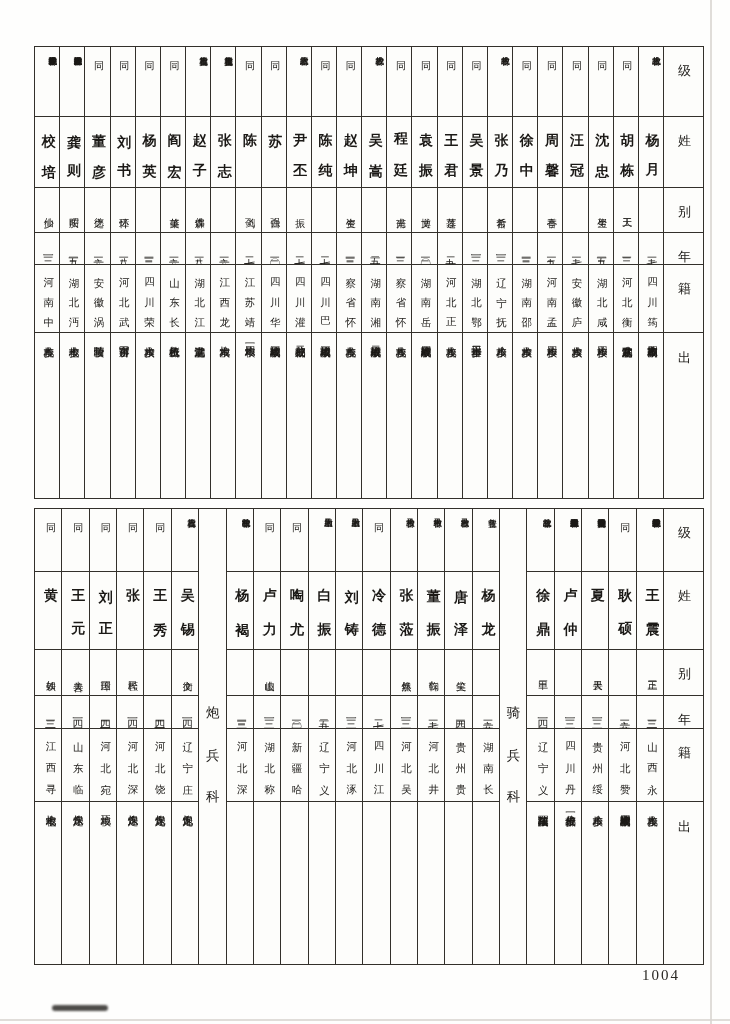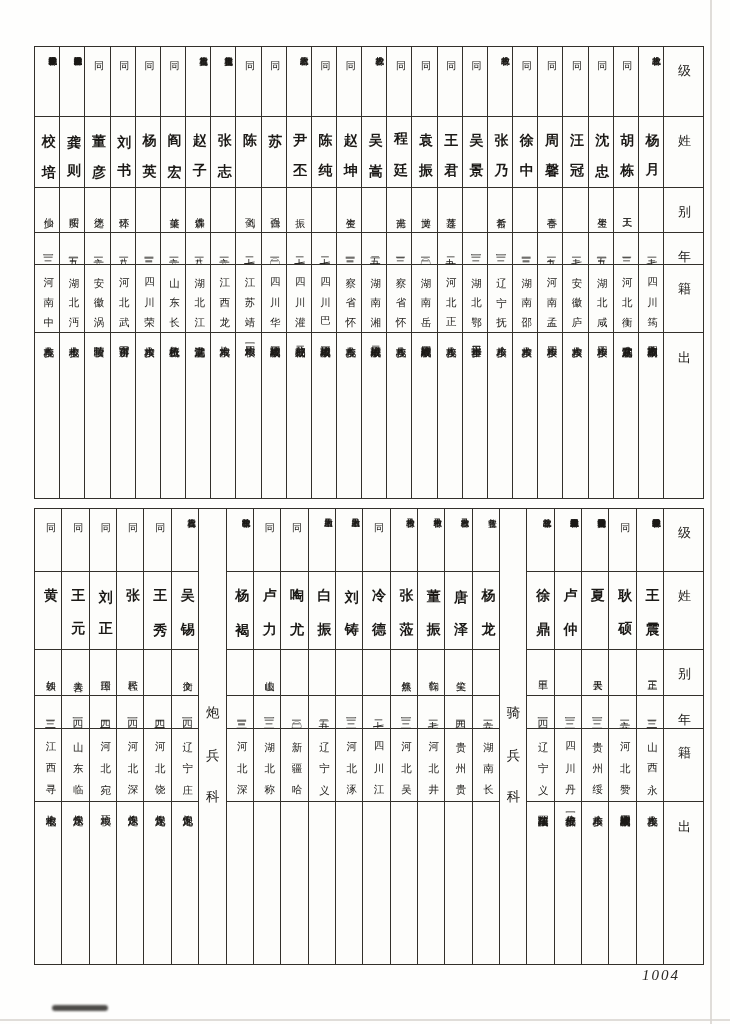--- a/index.html
+++ b/index.html
@@ -23,21 +23,21 @@
   .c-rank.spread{font-size:10px;line-height:22px;text-align:justify;text-align-last:justify;padding:6px 0;}
   .c-name{font-weight:bold;font-size:14px;line-height:22px;text-align:justify;
           text-align-last:justify;padding:5px 0;}
   .c-alias{font-size:10px;line-height:22px;text-align:center;padding:3px 0;}
   .c-age{font-size:11px;line-height:22px;text-align:center;letter-spacing:1px;}
   .c-origin{font-size:10.5px;line-height:22px;text-align:justify;text-align-last:justify;padding:4px 0;}
   .c-bg{font-size:10.5px;line-height:22px;text-align:start;padding-top:5px;}
   .c-section{height:var(--total);display:flex;align-items:center;justify-content:center;
              font-size:13.5px;line-height:22px;}
   .c-section span{letter-spacing:42px;margin-inline-end:-42px;}
-  .page-number{position:absolute;left:642px;top:967px;font-size:15px;letter-spacing:2px;color:#2a2824;font-style:italic;}
+  .page-number{position:absolute;left:642px;top:967px;font-size:15px;letter-spacing:2px;color:#2a2824;}
   .edge{position:absolute;background:#d8d5cf;opacity:.8;}
   .edge-right{left:710px;top:0;width:2px;height:1024px;}
   .edge-bottom{left:0;top:1019px;width:730px;height:2px;}
   .smudge{position:absolute;left:52px;top:1005px;width:56px;height:6px;background:#2f2d2a;
           border-radius:3px;filter:blur(1px);opacity:.85;}
 </style>
 </head>
 <body>
 
 <div class="page">

